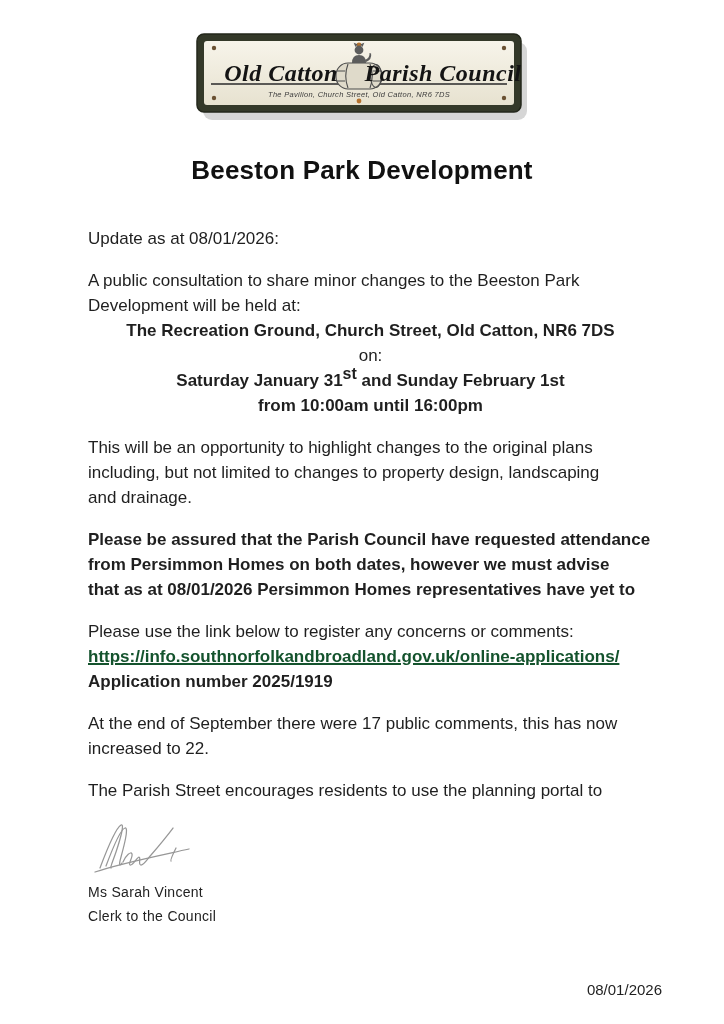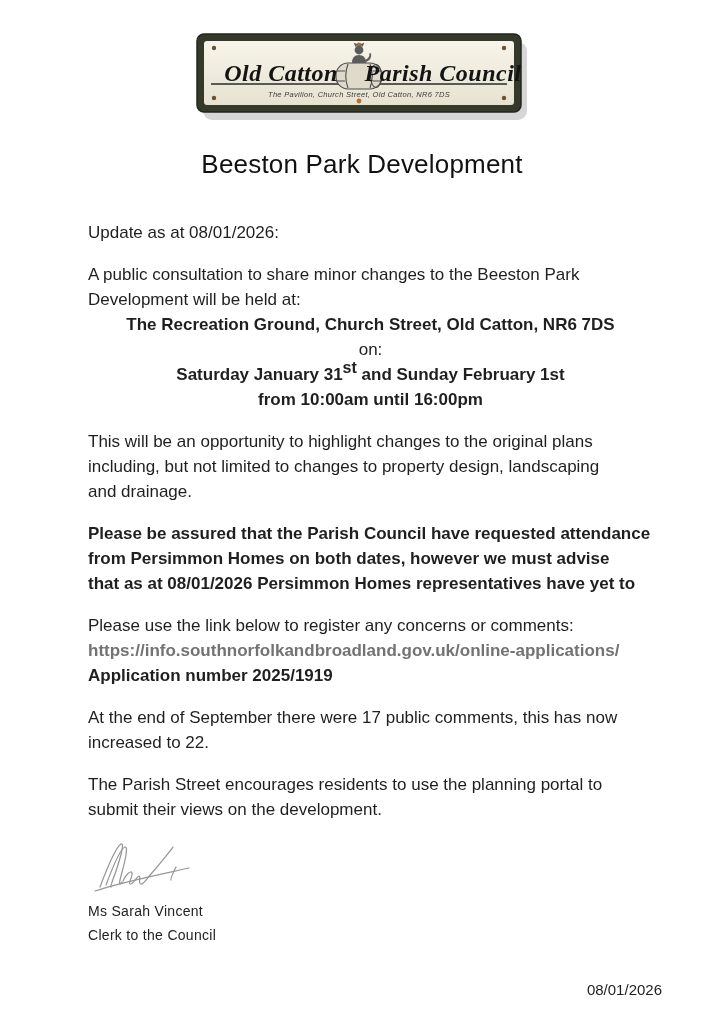--- a/index.html
+++ b/index.html
@@ -15,25 +15,25 @@
     overflow: hidden;
   }
   
   .sign-wrap {
     width: 334px;
     margin: 32px auto 0 auto;
     font-style: italic;
   }
   
   .doc-title {
-    margin-top: 20px;
+    margin-top: 26px;
     text-align: center;
     font-size: 26px;
     line-height: 32px;
-    font-weight: normal;
+    font-weight: bold;
     color: #111111;
     letter-spacing: 0.2px;
   }
   
   .doc-body {
     margin: 40px 0 0 88px;
     width: 565px;
     font-size: 17px;
     line-height: 25px;
   }
@@ -43,21 +43,22 @@
   .center-block { text-align: center; }
   .bold { font-weight: bold; }
   sup.st {
     font-size: 16px;
     vertical-align: super;
     line-height: 0;
     font-weight: bold;
   }
   .link {
     font-weight: bold;
-    color: #737373;
+    color: #14532d;
+    text-decoration: underline;
     text-decoration-thickness: 1.5px;
     cursor: pointer;
   }
   
   .signature-area { margin-top: 6px; }
   .sig-svg { display: block; margin-left: 2px; }
   .sig-name {
     margin-top: 6px;
     font-size: 14px;
     line-height: 24px;
@@ -161,21 +162,20 @@
       <div class="line bold">Application number 2025/1919</div>
     </div>
 
     <div class="para">
       <div class="line">At the end of September there were 17 public comments, this has now</div>
       <div class="line">increased to 22.</div>
     </div>
 
     <div class="para">
       <div class="line">The Parish Street encourages residents to use the planning portal to</div>
-      <div class="line">submit their views on the development.</div>
     </div>
 
     <div class="signature-area">
       <svg class="sig-svg" width="112" height="54" viewBox="0 0 112 54">
         <g fill="none" stroke="#979797" stroke-width="1.25" stroke-linecap="round">
           <path d="M10 48 C 16 32, 26 8, 31 5 C 35 3, 30 20, 26 32 C 23 41, 20 47, 21 48"></path>
           <path d="M16 46 C 22 30, 31 9, 35 8 C 39 7, 34 26, 31 37 C 29 44, 29 47, 32 43"></path>
           <path d="M33 42 C 36 35, 41 31, 42 34 C 43 37, 38 44, 40 45 C 43 46, 47 37, 49 37 C 51 37, 48 45, 51 45 C 54 45, 58 38, 61 35 C 67 28, 77 16, 83 8"></path>
           <path d="M5 52 C 28 44, 58 38, 99 29"></path>
           <path d="M86 28 C 83 34, 80 40, 81 41"></path>

